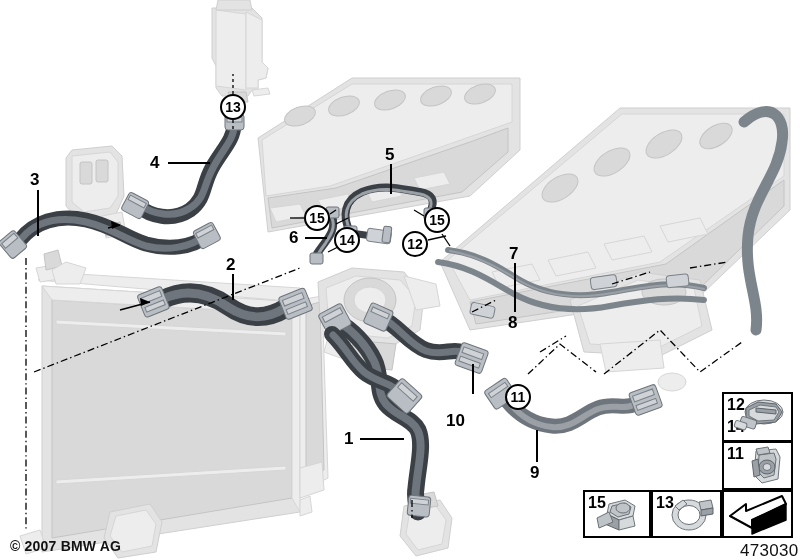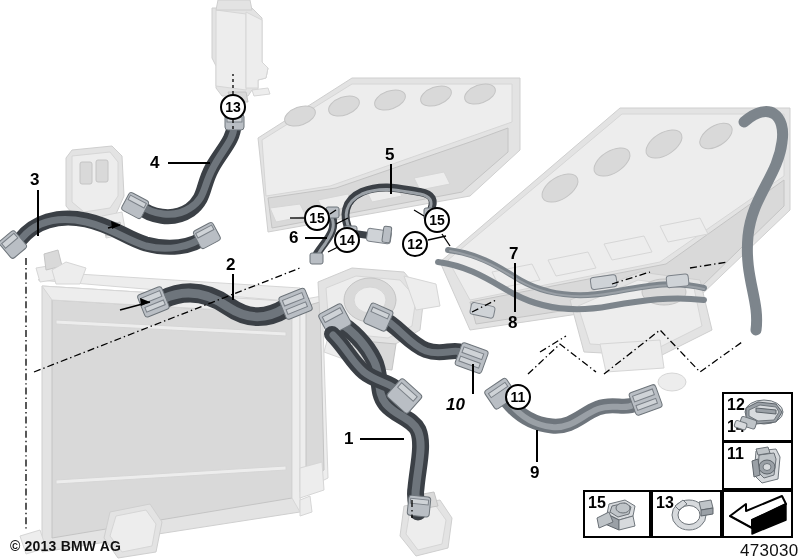--- a/index.html
+++ b/index.html
@@ -356,21 +356,21 @@
   <div class="circ" style="left:220px;top:94px;">13</div>
   <div class="num" style="left:385px;top:146px;">5</div>
   <div class="circ" style="left:304px;top:205px;">15</div>
   <div class="num" style="left:289px;top:229px;">6</div>
   <div class="circ" style="left:334px;top:227px;">14</div>
   <div class="circ" style="left:424px;top:207px;">15</div>
   <div class="circ" style="left:402px;top:231px;">12</div>
   <div class="num" style="left:226px;top:256px;">2</div>
   <div class="num" style="left:509px;top:245px;">7</div>
   <div class="num" style="left:508px;top:314px;">8</div>
-  <div class="num" style="left:446px;top:396px;font-style:italic;">10</div>
+  <div class="num" style="left:446px;top:412px;">10</div>
   <div class="circ" style="left:505px;top:384px;">11</div>
   <div class="num" style="left:344px;top:430px;">1</div>
   <div class="num" style="left:530px;top:464px;">9</div>
 
   <div class="lgbox" style="left:722px;top:392px;width:71px;height:50px;"></div>
   <div class="lgnum" style="left:727px;top:396px;">12</div>
   <div class="lgnum" style="left:727px;top:418px;">14</div>
   <svg width="71" height="50" style="left:722px;top:392px;position:absolute;z-index:42;">
     <g>
       <ellipse class="metal-l" cx="42" cy="20" rx="19" ry="12"></ellipse>
@@ -422,16 +422,16 @@
   </svg>
 
   <div class="lgbox" style="left:722px;top:490px;width:71px;height:48px;"></div>
   <svg width="71" height="48" style="left:722px;top:490px;position:absolute;z-index:42;">
     <g>
       <polygon points="8,26 24,14 24,21 60,6 64,14 30,30 30,38" fill="#ffffff" stroke="#000" stroke-width="2" stroke-linejoin="round"></polygon>
       <polygon points="8,26 30,38 30,44 64,30 64,14 30,30 30,38" fill="#000" stroke="#000" stroke-width="1.4" stroke-linejoin="round"></polygon>
     </g>
   </svg>
 
-  <div class="copy" style="left:10px;top:538px;">© 2013 BMW AG</div>
+  <div class="copy" style="left:10px;top:538px;">© 2007 BMW AG</div>
   <div class="code" style="left:740px;top:541px;">473030</div>
 
 </div>
 
 </body></html>

